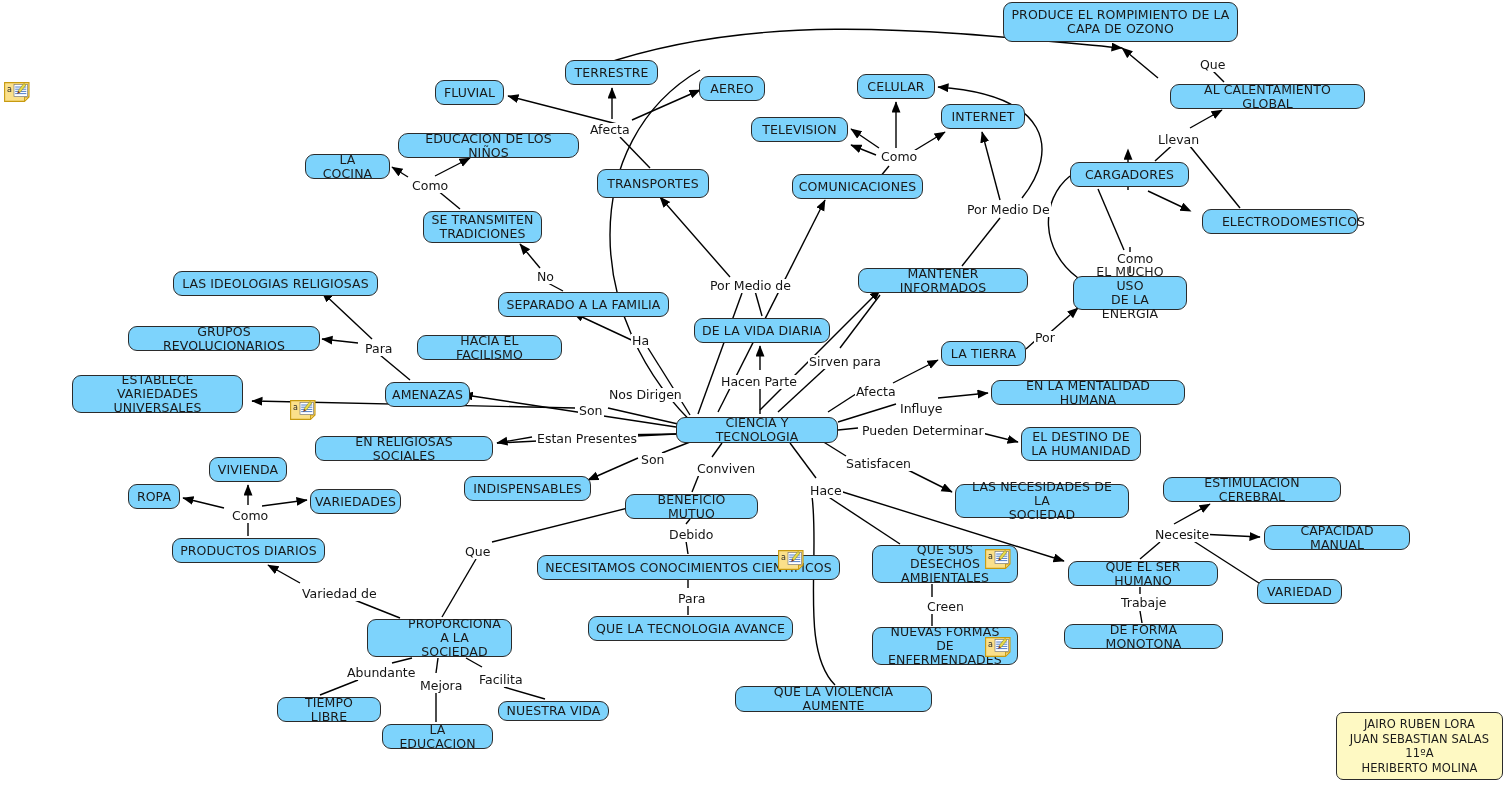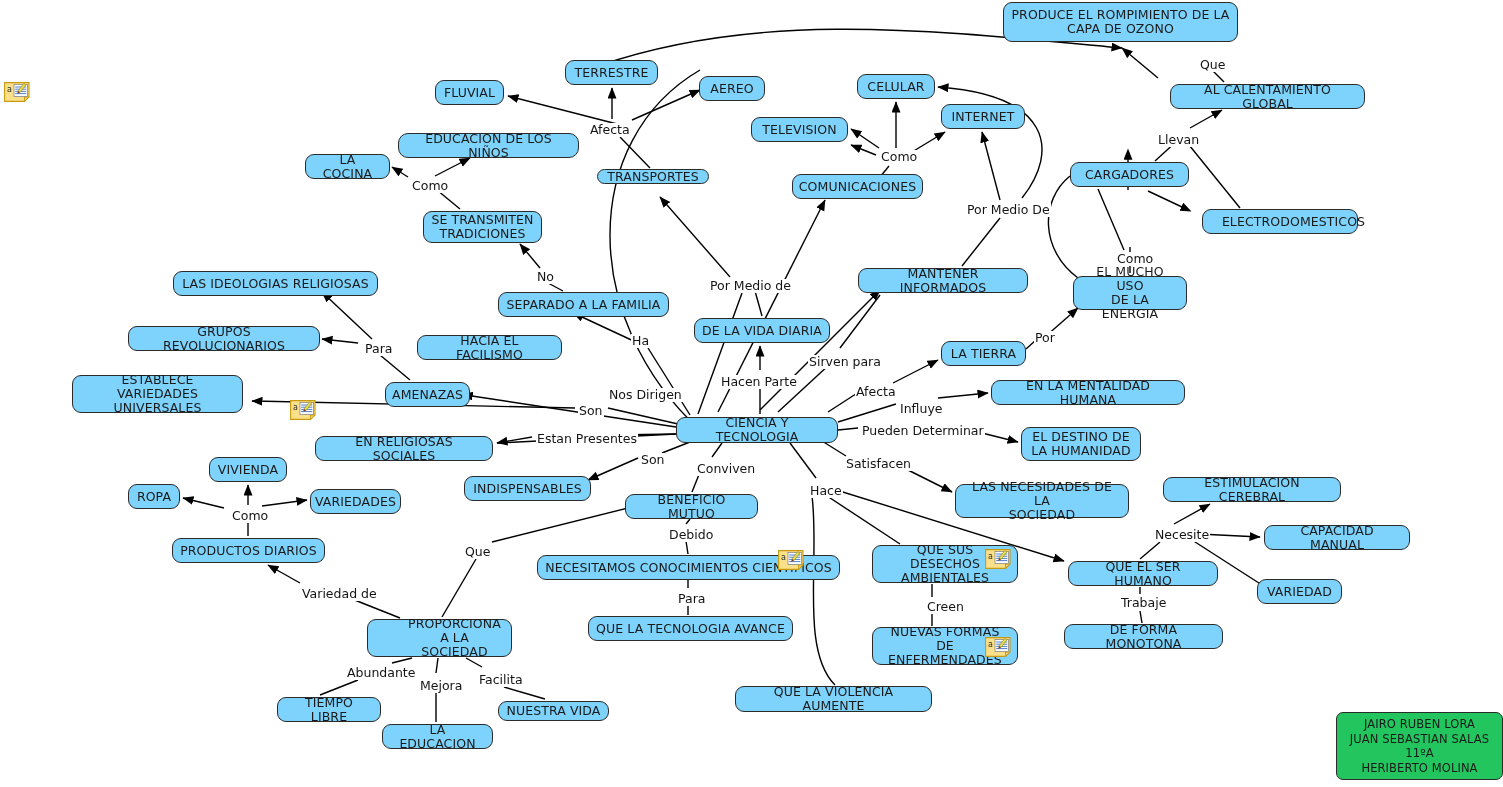--- a/index.html
+++ b/index.html
@@ -38,21 +38,21 @@
     line-height: 14px;
     text-align: center;
     display: flex;
     align-items: center;
     justify-content: center;
     padding: 2px 7px;
     white-space: pre-line;
     letter-spacing: 0.1px;
   }
   .node.author {
-    background: #22c55e;
+    background: #fef9c3;
     font-size: 11.5px;
     line-height: 14.5px;
     border-radius: 7px;
   }
   .link-label {
     position: absolute;
     font-family: "DejaVu Sans", sans-serif;
     font-size: 12.5px;
     color: #141414;
     background: #ffffff;
@@ -182,21 +182,21 @@
       <div class="node" style="left: 1170px; top: 84px; width: 195px; height: 25px;">AL CALENTAMIENTO GLOBAL</div>
       <div class="node" style="left: 565px; top: 60px; width: 93px; height: 25px;">TERRESTRE</div>
       <div class="node" style="left: 435px; top: 80px; width: 69px; height: 25px;">FLUVIAL</div>
       <div class="node" style="left: 699px; top: 76px; width: 66px; height: 25px;">AEREO</div>
       <div class="node" style="left: 857px; top: 74px; width: 78px; height: 25px;">CELULAR</div>
       <div class="node" style="left: 941px; top: 104px; width: 84px; height: 25px;">INTERNET</div>
       <div class="node" style="left: 751px; top: 117px; width: 97px; height: 25px;">TELEVISION</div>
       <div class="node" style="left: 1070px; top: 162px; width: 119px; height: 25px;">CARGADORES</div>
       <div class="node" style="left: 398px; top: 133px; width: 181px; height: 25px; border-radius: 10px;">EDUCACION DE LOS NIÑOS</div>
       <div class="node" style="left: 305px; top: 154px; width: 85px; height: 25px;">LA COCINA</div>
-      <div class="node" style="left: 597px; top: 169px; width: 112px; height: 15px;">TRANSPORTES</div>
+      <div class="node" style="left: 597px; top: 169px; width: 112px; height: 29px;">TRANSPORTES</div>
       <div class="node" style="left: 792px; top: 174px; width: 131px; height: 25px;">COMUNICACIONES</div>
       <div class="node" style="left: 1202px; top: 209px; width: 156px; height: 25px; padding-left: 34px;">ELECTRODOMESTICOS</div>
       <div class="node" style="left: 423px; top: 211px; width: 119px; height: 32px;">SE TRANSMITEN
 TRADICIONES</div>
       <div class="node" style="left: 858px; top: 268px; width: 170px; height: 25px;">MANTENER INFORMADOS</div>
       <div class="node" style="left: 1073px; top: 276px; width: 114px; height: 34px;">EL MUCHO USO
 DE LA ENERGIA</div>
       <div class="node" style="left: 173px; top: 271px; width: 205px; height: 25px;">LAS IDEOLOGIAS RELIGIOSAS</div>
       <div class="node" style="left: 498px; top: 292px; width: 171px; height: 25px;">SEPARADO A LA FAMILIA</div>
       <div class="node" style="left: 128px; top: 326px; width: 192px; height: 25px;">GRUPOS REVOLUCIONARIOS</div>

